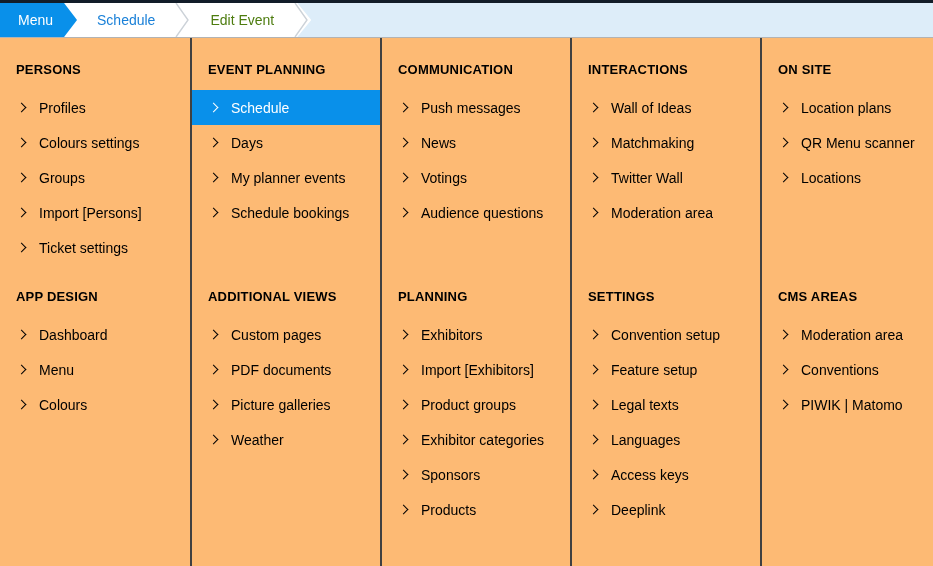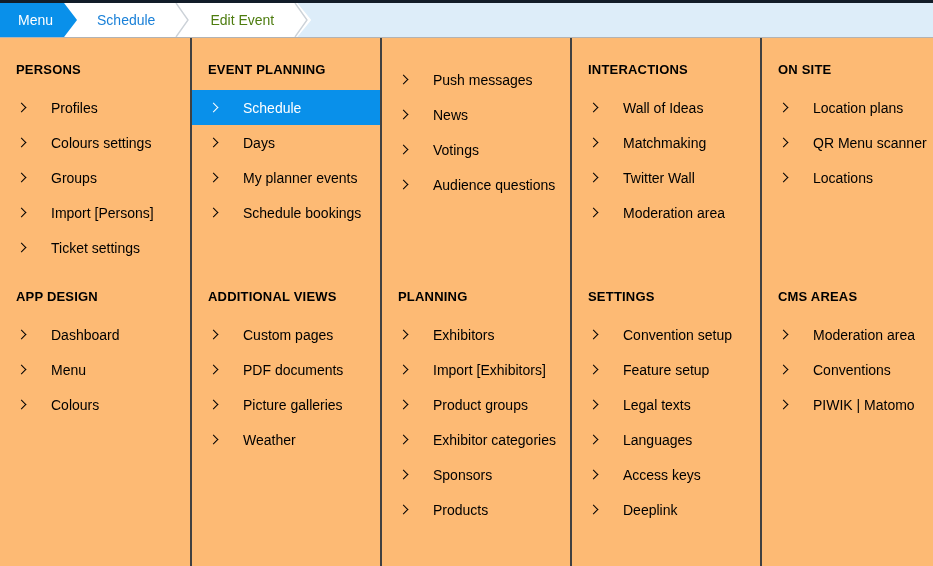--- a/index.html
+++ b/index.html
@@ -29,21 +29,21 @@
   .section { padding-top:24px; }
   .col .section:first-child { height:227px; }
   .sec-title { font-size:13px; font-weight:bold; letter-spacing:.2px; color:#000;
                line-height:16px; padding:0 16px; margin-bottom:12px; }
   .item { display:flex; align-items:center; height:35px; padding:0 16px;
           font-size:14px; color:#000; cursor:pointer; }
   .item.selected { background:#0990ea; color:#fff; }
   .chev { display:inline-block; width:7px; height:7px; margin:0 14px 0 2px; flex:0 0 7px;
           border-top:1.7px solid currentColor; border-right:1.7px solid currentColor;
           transform:rotate(45deg); }
-  .lbl { white-space:nowrap;margin-left:12px; }
+  .lbl { white-space:nowrap; }
 </style>
 </head>
 <body>
 
 <div class="app">
 
   <div class="crumbbar">
     <div class="crumb-tabs">
       <div class="crumb active">Menu</div>
       <div class="crumb plain blue">Schedule</div>
@@ -136,20 +136,21 @@
         </div>
         <div class="item">
           <span class="chev"></span>
           <span class="lbl">Weather</span>
         </div>
       </div>
     </div>
 
     <div class="col">
       <div class="section">
+        <div class="sec-title">COMMUNICATION</div>
         <div class="item">
           <span class="chev"></span>
           <span class="lbl">Push messages</span>
         </div>
         <div class="item">
           <span class="chev"></span>
           <span class="lbl">News</span>
         </div>
         <div class="item">
           <span class="chev"></span>

